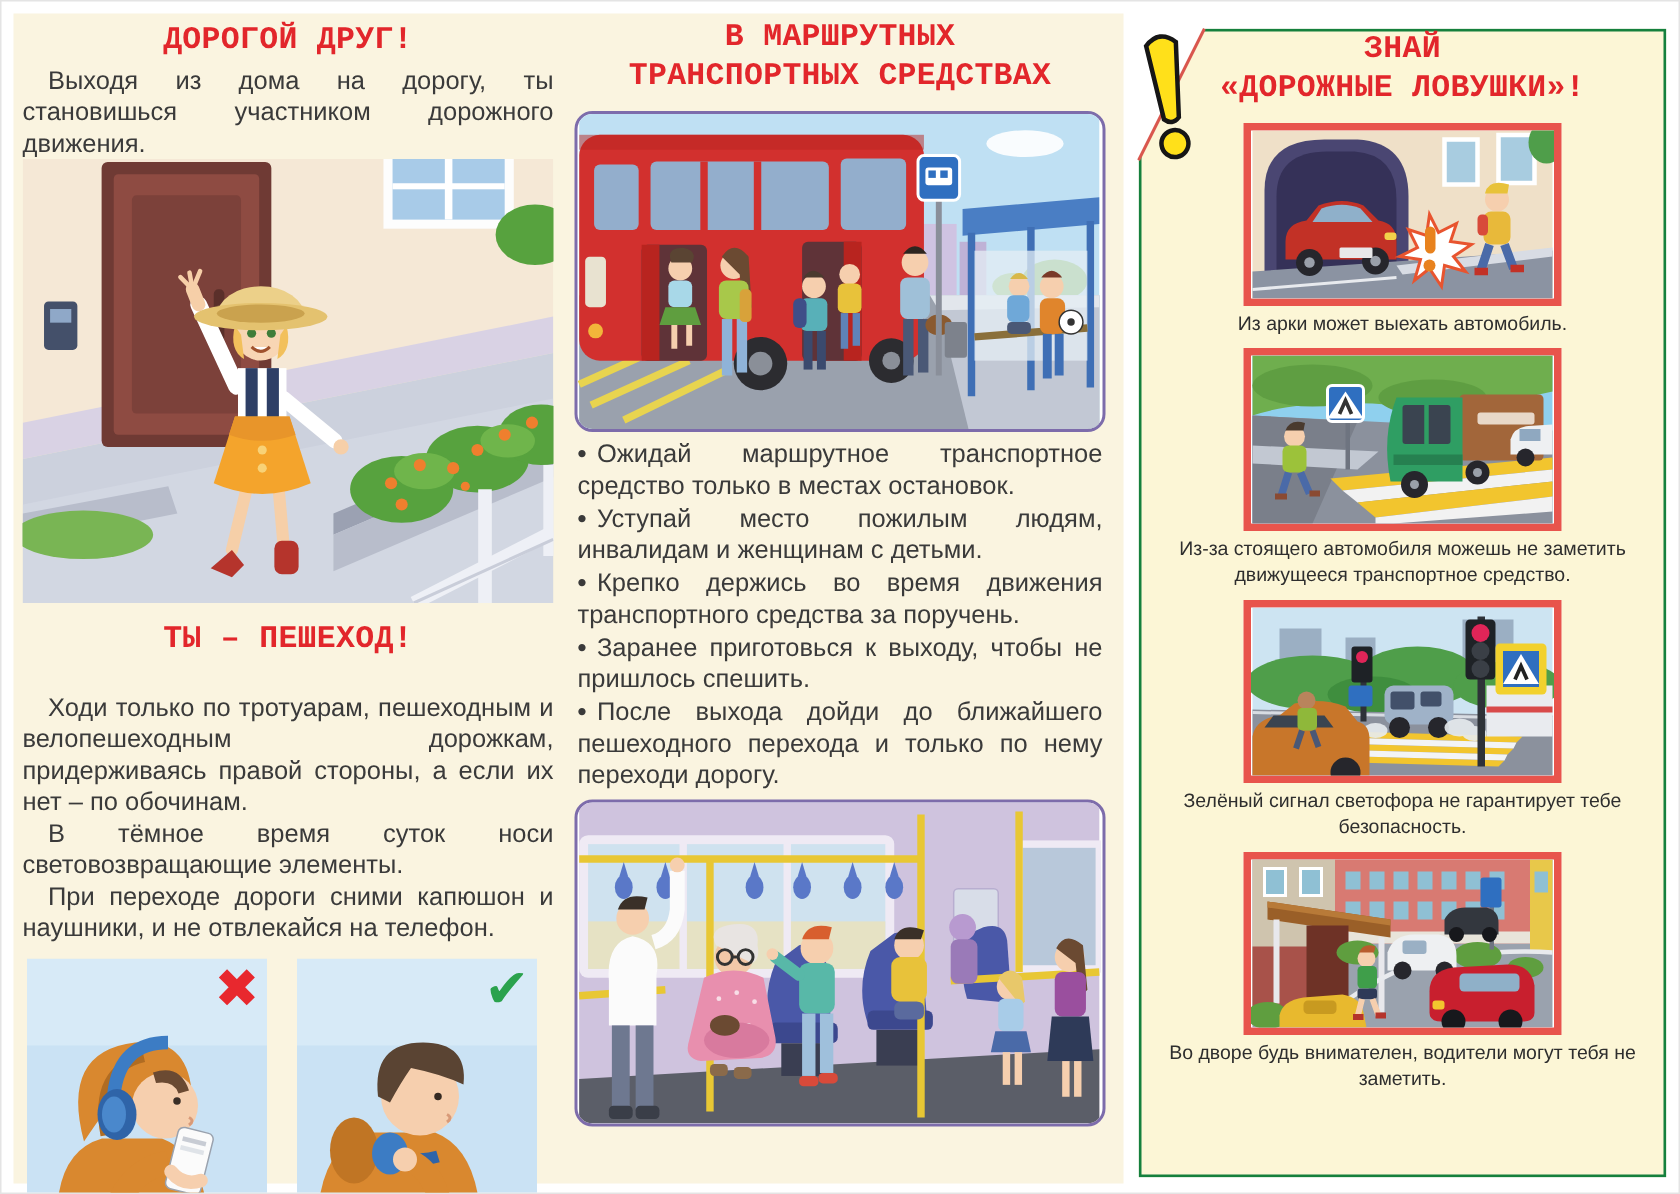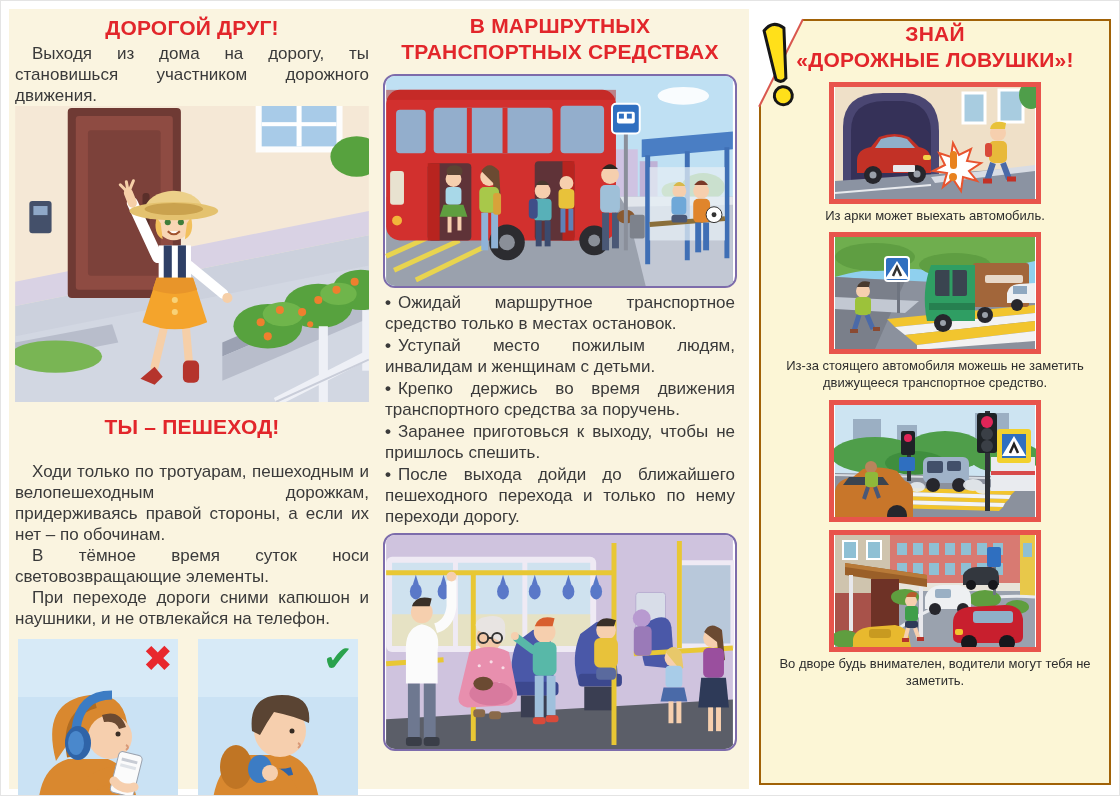--- a/index.html
+++ b/index.html
@@ -2,39 +2,39 @@
 <html><head>
 <meta charset="utf-8">
 <style>
   html,body{margin:0;padding:0;background:#fff;}
   .page{position:relative;width:1120px;height:796px;background:#ffffff;overflow:hidden;
         font-family:"Liberation Sans","DejaVu Sans",sans-serif;border:1px solid #e4e4e4;box-sizing:border-box;}
   .cream{position:absolute;left:8px;top:8px;width:740px;height:780px;background:#faf4e0;}
   .col{position:absolute;top:0;}
   .col-left{left:14px;top:14px;width:354px;}
   .col-mid{left:382px;top:12px;width:354px;}
-  h2.red{margin:0;padding:0;text-align:center;color:#e2262b;font-size:21px;font-weight:bold;letter-spacing:.2px;line-height:1.25;}
+  h2.red{margin:0;padding:0;text-align:center;color:#e2262b;font-size:21px;font-weight:bold;letter-spacing:.2px;line-height:1.25;font-family:Liberation Mono, monospace;}
   .body-text{font-size:17px;line-height:1.24;color:#3a3a3a;text-align:justify;margin:0;}
   .body-text p{margin:0;text-indent:17px;}
   .illu{display:block;}
   .photos{display:flex;gap:14px;margin-top:10px;}
   .photo{position:relative;width:166px;height:168px;border-radius:3px;overflow:hidden;}
   .mark{position:absolute;top:2px;right:8px;font-size:36px;font-weight:bold;line-height:1;}
   .mark.wrong{color:#e8282e;}
   .mark.right{color:#2aa24d;}
   .mid-title{margin-top:4px;}
   .framed{border:2.5px solid #7d6cab;border-radius:12px;overflow:hidden;background:#fff;line-height:0;}
   .framed.first{margin-top:8px;}
   .bullets{margin:4px 2px 6px 2px;}
   .bullet{font-size:17px;line-height:1.24;color:#3a3a3a;text-align:justify;margin:0 0 1px 0;}
   .bullet .bchar{font-weight:bold;margin-right:7px;}
   
   .right-wrap{position:absolute;left:752px;top:14px;width:360px;height:772px;}
   .panel{position:absolute;left:6px;top:4px;width:352px;height:766px;background:#fcf6d6;
-         border:2px solid #a16207;box-sizing:border-box;
+         border:2px solid #15803d;box-sizing:border-box;
          clip-path:polygon(44px 0, 100% 0, 100% 100%, 0 100%, 0 88px);}
   .diag{position:absolute;left:-21px;top:47px;width:98px;height:2px;background:#d9574e;
         transform:rotate(-63.4deg);z-index:2;}
   .bang{position:absolute;left:0;top:2px;z-index:3;}
   .panel-title{margin-top:12px;}
   .card{width:212px;margin:8px auto 4px auto;border:5px solid #e8544c;background:#fff;line-height:0;box-sizing:border-box;}
   .caption{font-size:13px;line-height:1.3;color:#2e2e2e;text-align:center;margin:2px 10px 2px 10px;}
 </style>
 </head>
 <body>
@@ -558,20 +558,21 @@
             <path d="M14,72 h34 l6,8 h-46 z" fill="#3a4450"></path>
             <circle cx="62" cy="110" r="10" fill="#26262c"></circle>
           </g>
           <g>
             <circle cx="36" cy="62" r="6" fill="#b9845c"></circle>
             <rect x="30" y="67" width="13" height="15" rx="3" fill="#8fb83a"></rect>
             <path d="M33,82 l-4,12 M40,82 l4,11" stroke="#4a5876" stroke-width="4"></path>
           </g>
         </svg>
       </div>
+      <p class="caption">Зелёный сигнал светофора не гарантирует тебе безопасность.</p>
 
       <div class="card">
         <svg width="202" height="112" viewBox="0 0 200 112">
           <rect width="200" height="112" fill="#9aa2ae"></rect>
           <rect x="55" y="0" width="130" height="56" fill="#d87a72"></rect>
           <rect x="55" y="48" width="130" height="8" fill="#e8e4da"></rect>
           <g fill="#8fc0d4">
             <rect x="62" y="8" width="10" height="12"></rect>
               <rect x="78" y="8" width="10" height="12"></rect>
               <rect x="94" y="8" width="10" height="12"></rect>

